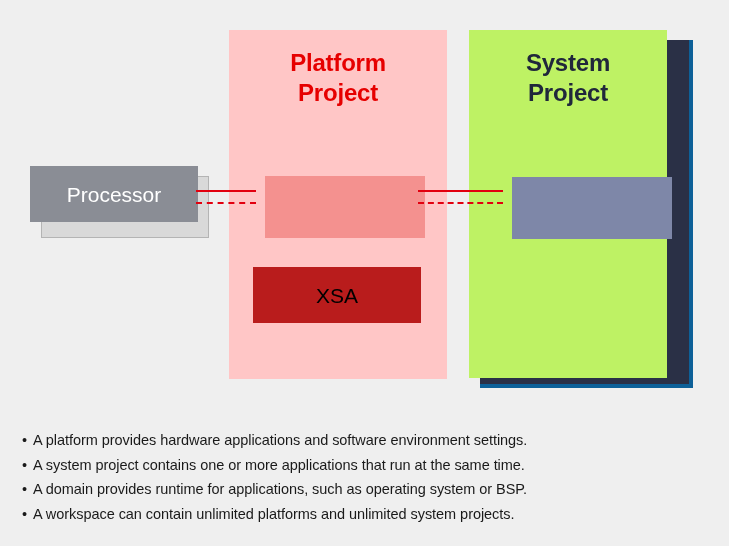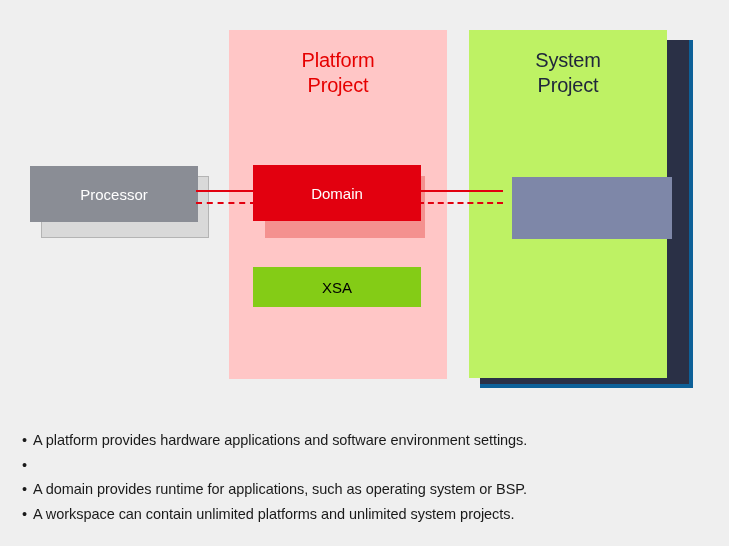--- a/index.html
+++ b/index.html
@@ -53,40 +53,40 @@
     height: 348px;
     background: #bef264;
   }
 
   .panel-title {
     position: absolute;
     left: 0;
     right: 0;
     top: 18px;
     text-align: center;
-    font-size: 20px;
-    font-weight: normal;
+    font-size: 24px;
+    font-weight: bold;
     line-height: 1.24;
     letter-spacing: -0.2px;
   }
 
   #platform-title { color: #e60000; }
   #system-title   { color: #20273b; }
   .node-shadow {
     position: absolute;
   }
   .node-box {
     position: absolute;
     display: flex;
     align-items: center;
     justify-content: center;
     box-sizing: border-box;
   }
   .node-label {
-    font-size: 15px;
+    font-size: 21px;
     line-height: 1;
     white-space: nowrap;
   }
 
   
   #processor-shadow {
     left: 41px;  top: 176px;  width: 168px; height: 62px;
     background: #d9d9d9;
     border: 1px solid #b4b4b4;
     box-sizing: border-box;
@@ -114,22 +114,22 @@
     background: #7e87a8;
   }
   #app-box {
     left: 500px; top: 166px; width: 160px; height: 56px;
     background: #1f2433;
   }
   #app-box .node-label { color: #ffffff; }
 
   
   #xsa-box {
-    left: 253px; top: 267px; width: 168px; height: 40px;
-    background: #84cc16;
+    left: 253px; top: 267px; width: 168px; height: 56px;
+    background: #b91c1c;
     text-align: center;
   }
   #xsa-box .node-label { color: #000000; }
 
   
   .connector-solid {
     position: absolute;
     height: 0;
     border-top: 2px solid #e2000f;
   }
@@ -188,42 +188,40 @@
       <div>Project</div>
     </div>
   </div>
 
   <div class="node-shadow" id="processor-shadow"></div>
   <div class="node-box" id="processor-box">
     <span class="node-label">Processor</span>
   </div>
 
   <div class="node-shadow" id="domain-shadow"></div>
-  <div class="node-box" id="domain-box">
-    <span class="node-label">Domain</span>
-  </div>
 
   <div class="node-shadow" id="app-shadow"></div>
 
   <div class="node-box" id="xsa-box">
     <span class="node-label">XSA</span>
   </div>
 
   <div class="connector-solid" id="conn-left-solid"></div>
   <div class="connector-dashed" id="conn-left-dashed"></div>
   <div class="connector-solid" id="conn-right-solid"></div>
   <div class="connector-dashed" id="conn-right-dashed"></div>
 
   <div id="notes">
     <div class="note-line">
       <span class="note-bullet">•</span>
       <span class="note-text">A platform provides hardware applications and software environment settings.</span>
     </div>
     <div class="note-line">
       <span class="note-bullet">•</span>
+      <span class="note-text">A system project contains one or more applications that run at the same time.</span>
     </div>
     <div class="note-line">
       <span class="note-bullet">•</span>
       <span class="note-text">A domain provides runtime for applications, such as operating system or BSP.</span>
     </div>
     <div class="note-line">
       <span class="note-bullet">•</span>
       <span class="note-text">A workspace can contain unlimited platforms and unlimited system projects.</span>
     </div>
   </div>

